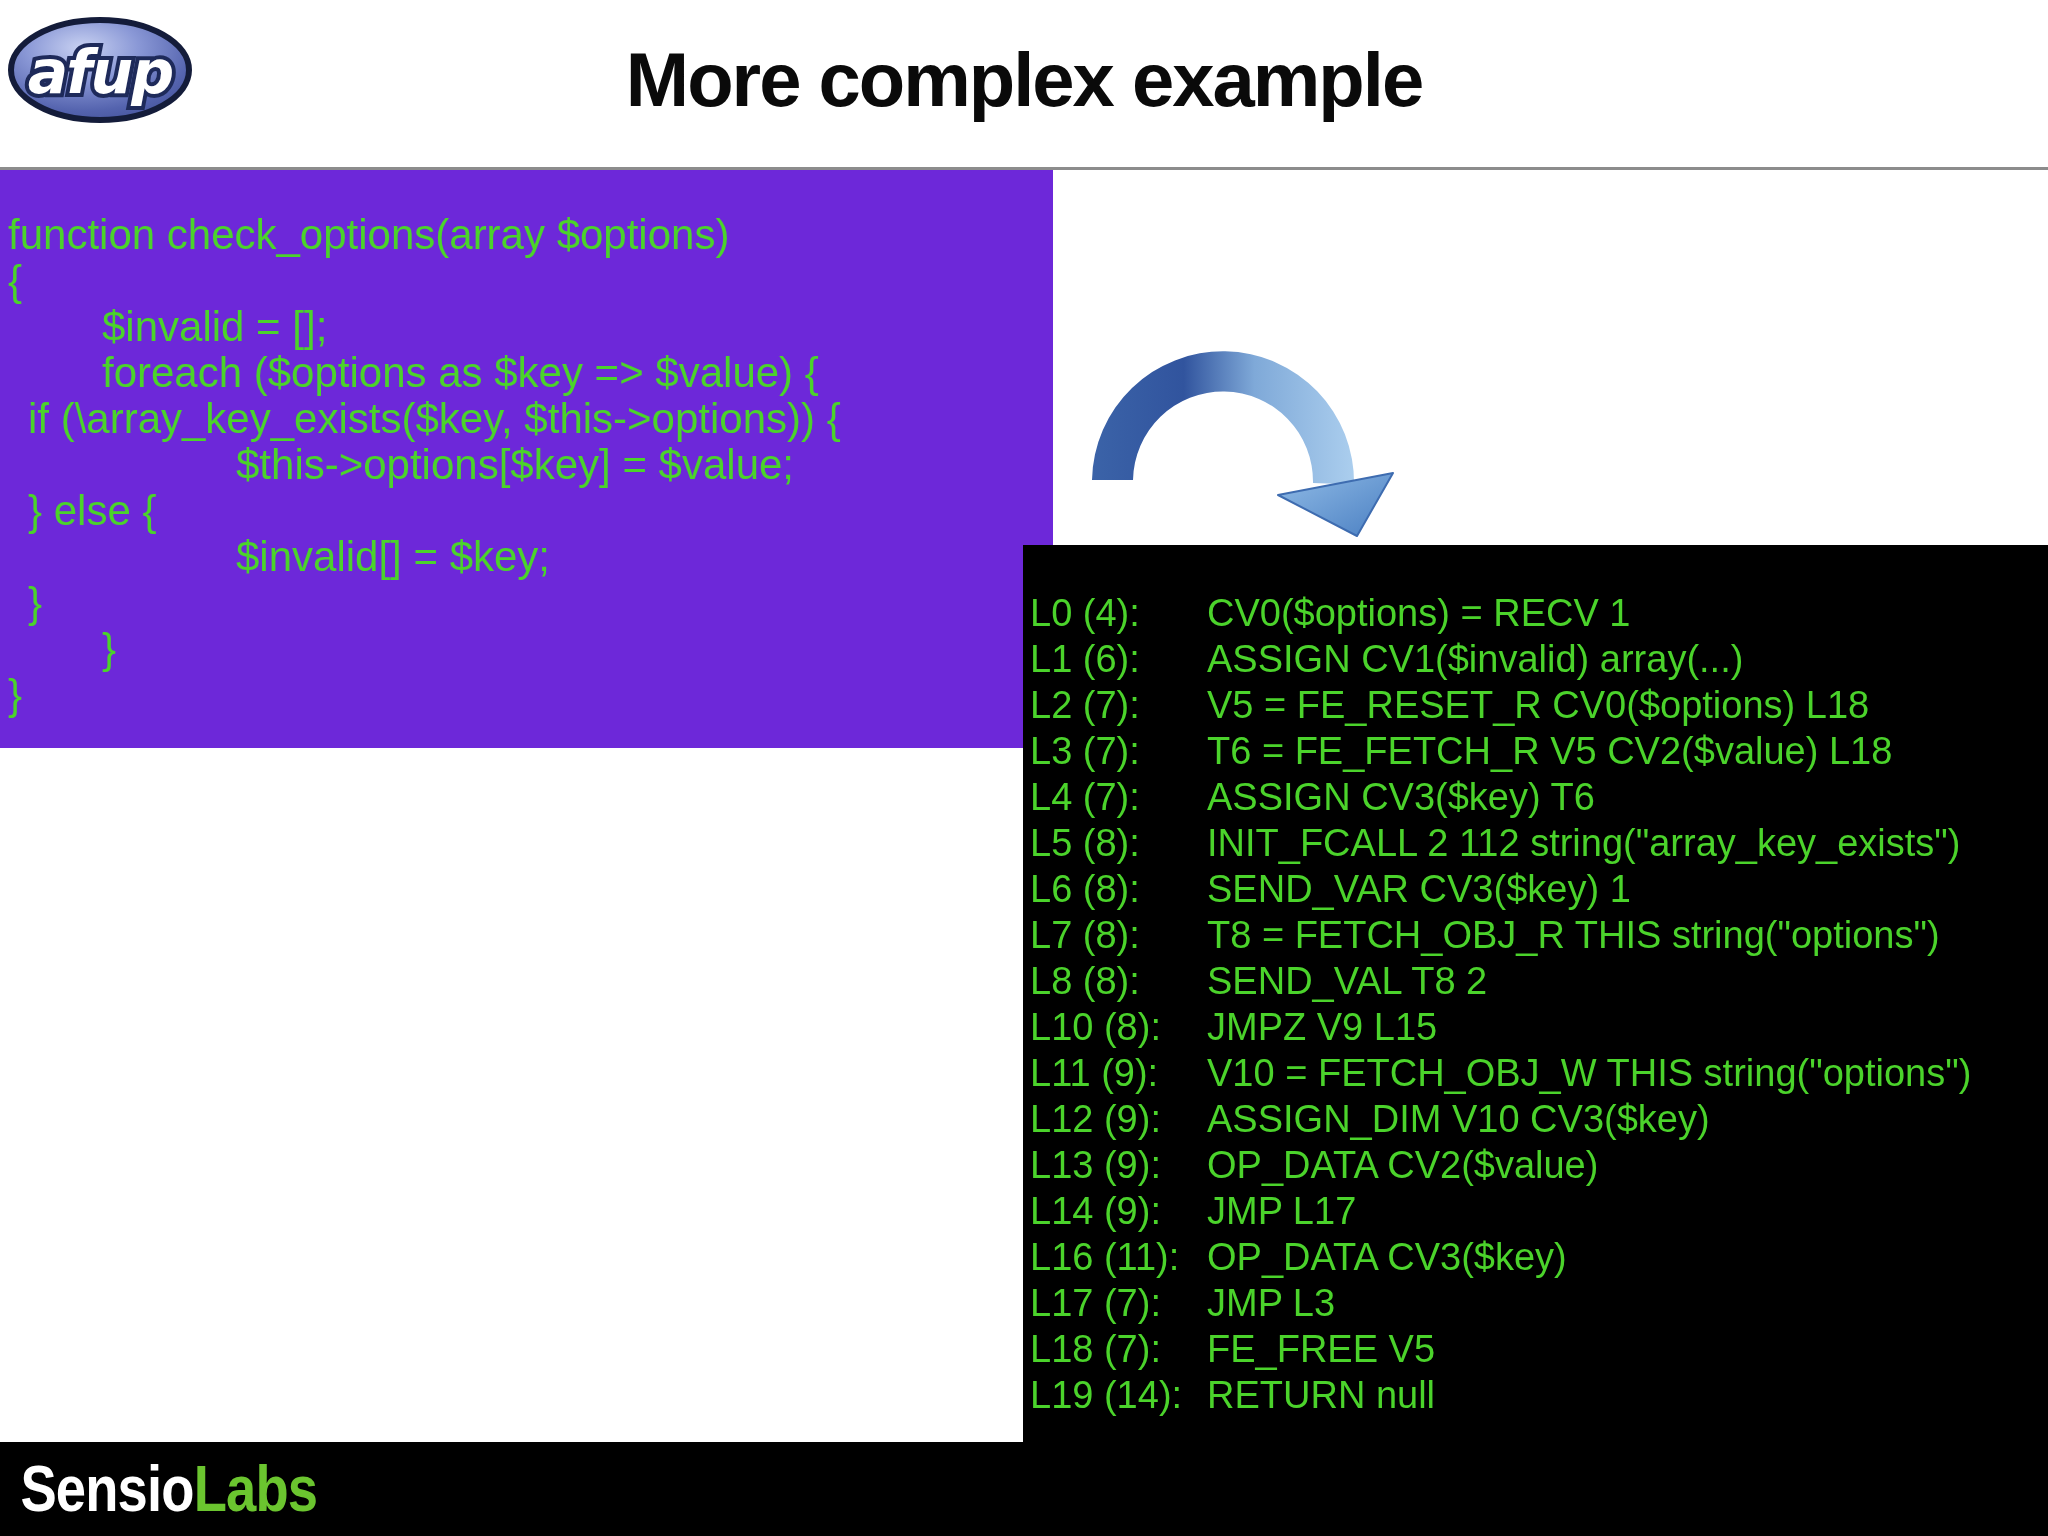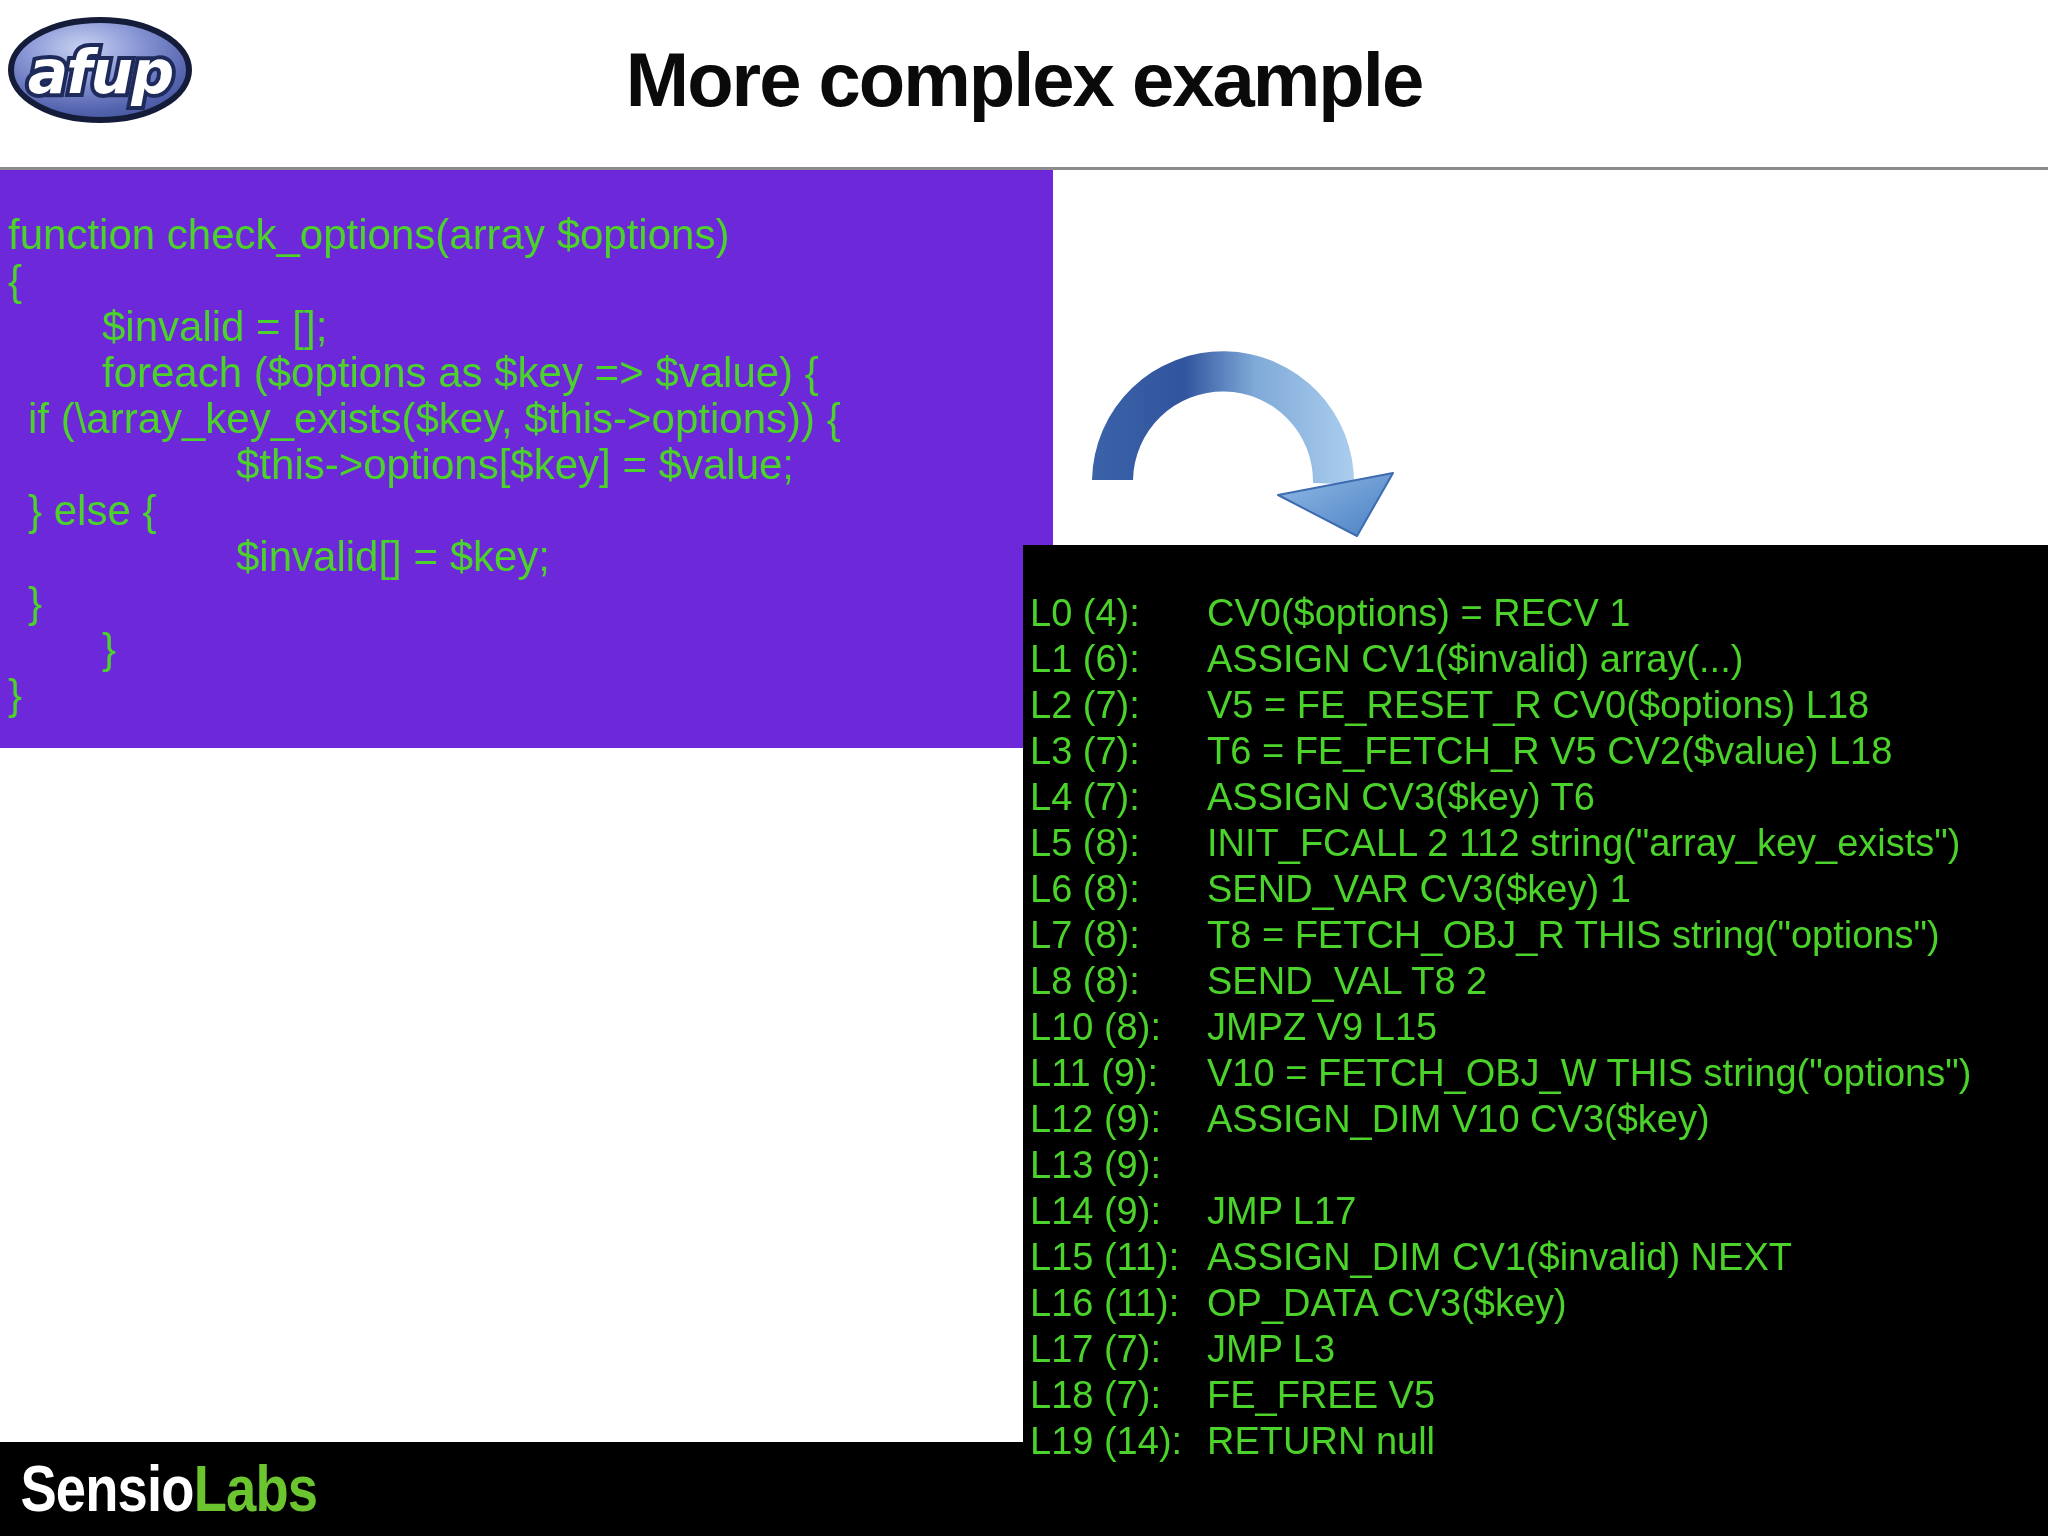--- a/index.html
+++ b/index.html
@@ -153,28 +153,25 @@
       <div class="oprow">
         <span class="oplabel">L11 (9):</span>
         <span class="opinstr">V10 = FETCH_OBJ_W THIS string("options")</span>
       </div>
       <div class="oprow">
         <span class="oplabel">L12 (9):</span>
         <span class="opinstr">ASSIGN_DIM V10 CV3($key)</span>
       </div>
       <div class="oprow">
         <span class="oplabel">L13 (9):</span>
+        <span class="opinstr">OP_DATA CV2($value)</span>
       </div>
       <div class="oprow">
         <span class="oplabel">L14 (9):</span>
         <span class="opinstr">JMP L17</span>
-      </div>
-      <div class="oprow">
-        <span class="oplabel">L15 (11):</span>
-        <span class="opinstr">ASSIGN_DIM CV1($invalid) NEXT</span>
       </div>
       <div class="oprow">
         <span class="oplabel">L16 (11):</span>
         <span class="opinstr">OP_DATA CV3($key)</span>
       </div>
       <div class="oprow">
         <span class="oplabel">L17 (7):</span>
         <span class="opinstr">JMP L3</span>
       </div>
       <div class="oprow">

